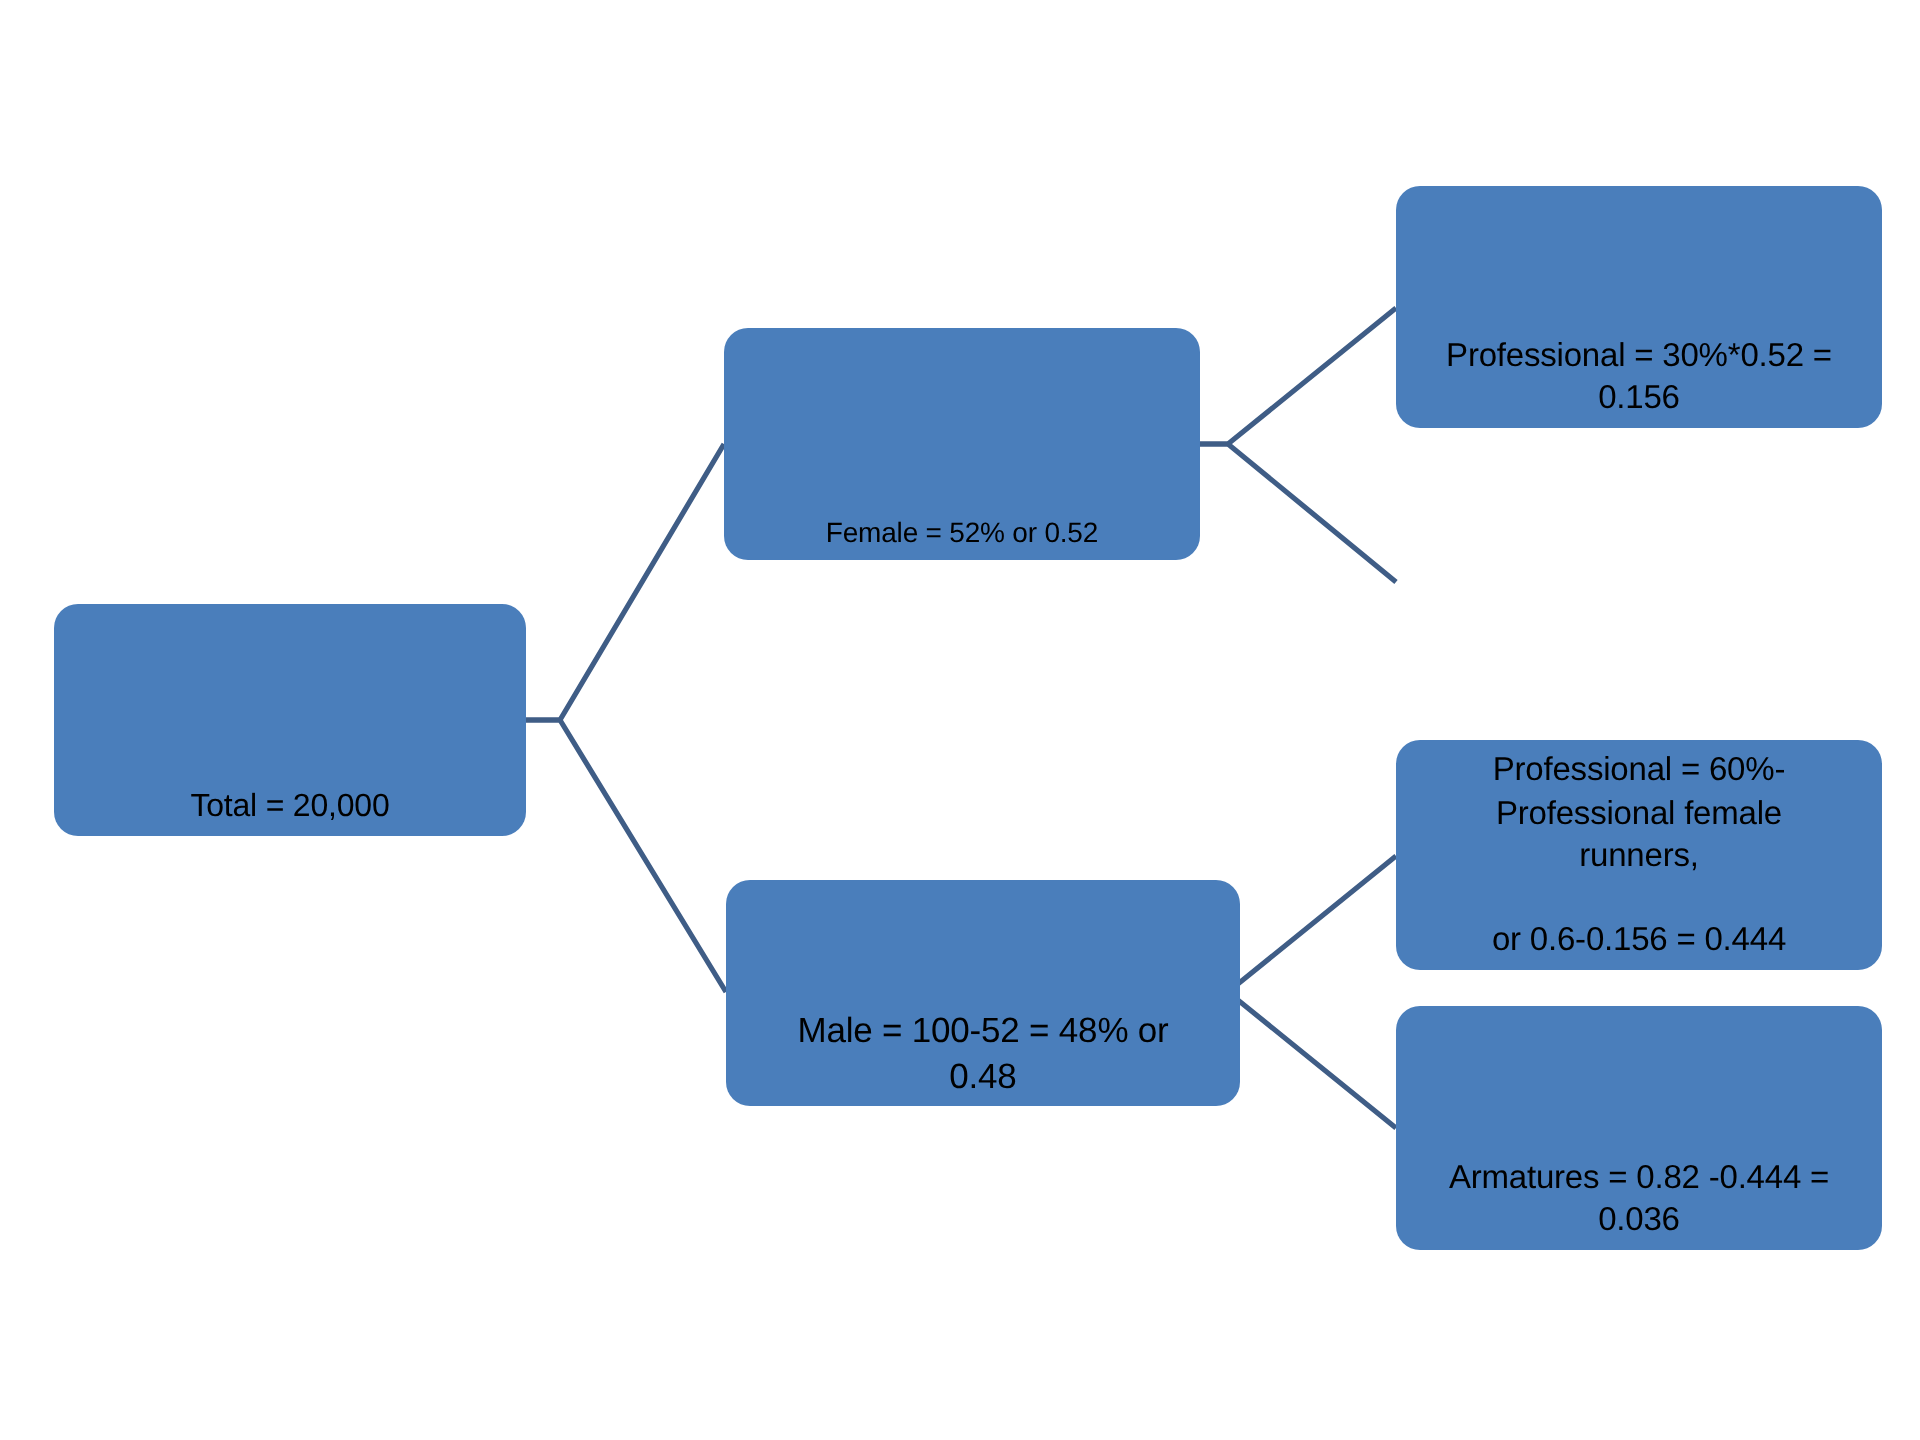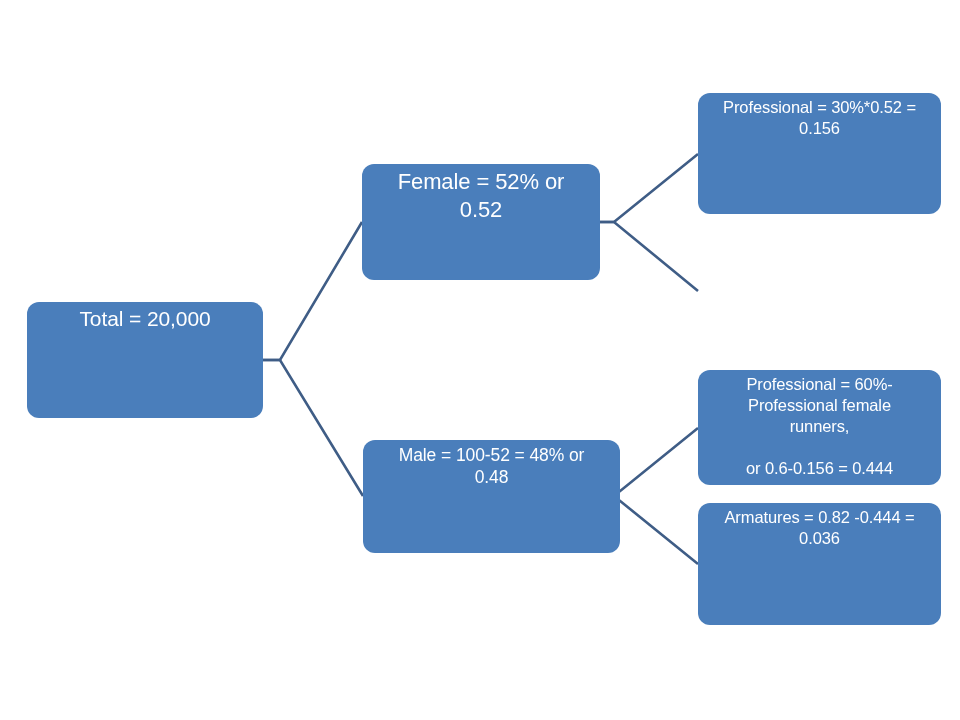--- a/index.html
+++ b/index.html
@@ -25,42 +25,42 @@
     top: 0;
     width: 960px;
     height: 720px;
     pointer-events: none;
   }
   .node {
     position: absolute;
     box-sizing: border-box;
     background: #4a7ebb;
     border-radius: 12px;
-    color: #ffffff;
+    color: #000000;
     display: flex;
-    align-items: flex-start;
+    align-items: flex-end;
     justify-content: center;
     text-align: center;
     padding: 4px 25px;
     z-index: 2;
   }
   .node .node-text {
     display: block;
     width: 100%;
     white-space: pre-line;
     line-height: 1.28;
     font-size: 17px;
     letter-spacing: -0.1px;
   }
   
   #node-total      { left: 27px;  top: 302px; width: 236px; height: 116px; }
-  #node-total .node-text { font-size: 21px; }
+  #node-total .node-text { font-size: 16px; }
 
   #node-female     { left: 362px; top: 164px; width: 238px; height: 116px; }
-  #node-female .node-text { font-size: 22px; }
+  #node-female .node-text { font-size: 14px; }
 
   #node-male       { left: 363px; top: 440px; width: 257px; height: 113px; }
   #node-male .node-text { font-size: 17.5px; }
 
   #node-female-professional { left: 698px; top: 93px;  width: 243px; height: 121px; }
   #node-female-armature     { left: 698px; top: 232px; width: 243px; height: 117px; }
   #node-male-professional   { left: 698px; top: 370px; width: 243px; height: 115px; }
   #node-male-armatures      { left: 698px; top: 503px; width: 243px; height: 122px; }
 
   #node-female-professional .node-text,

